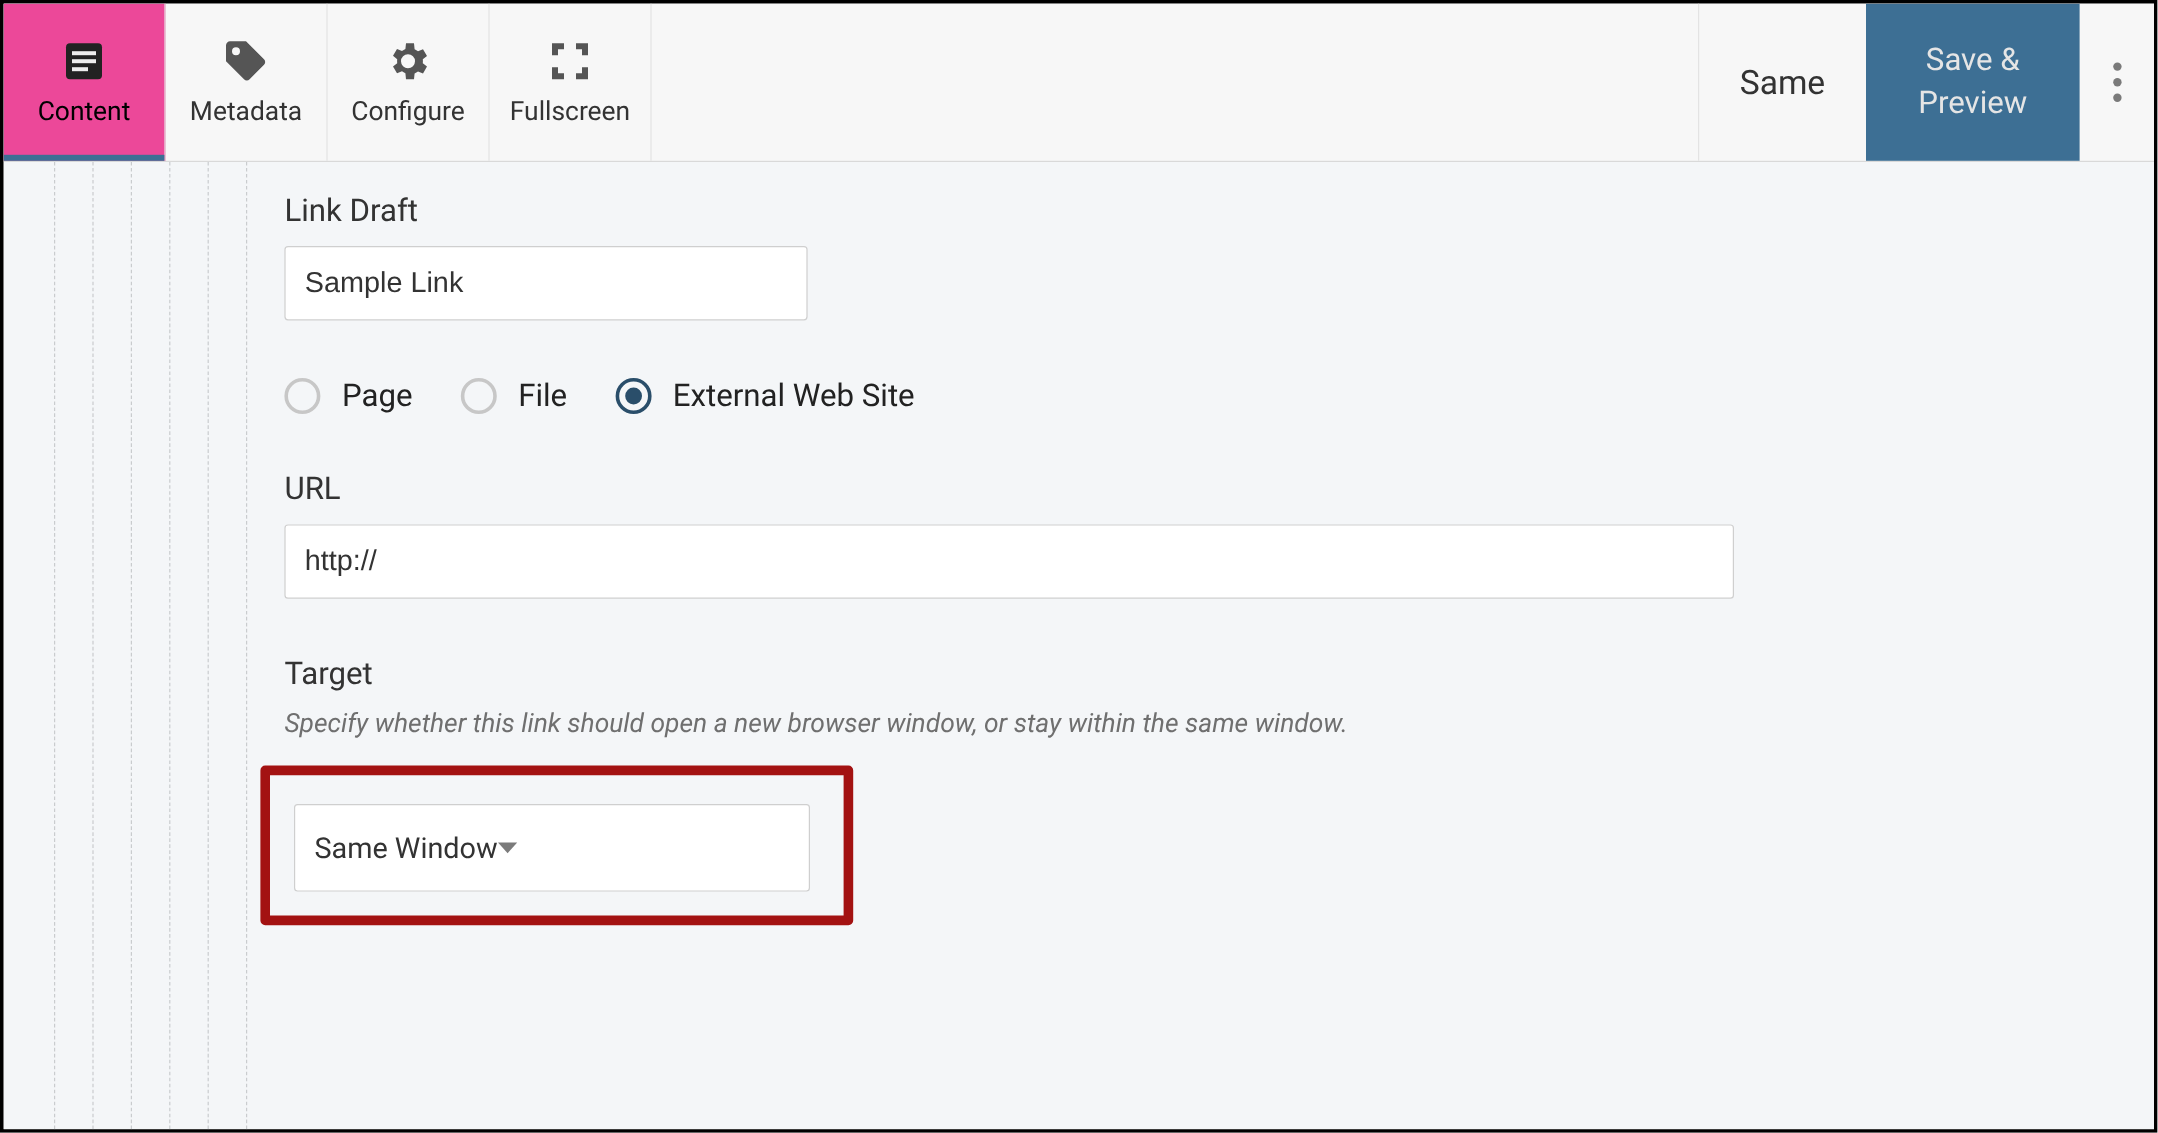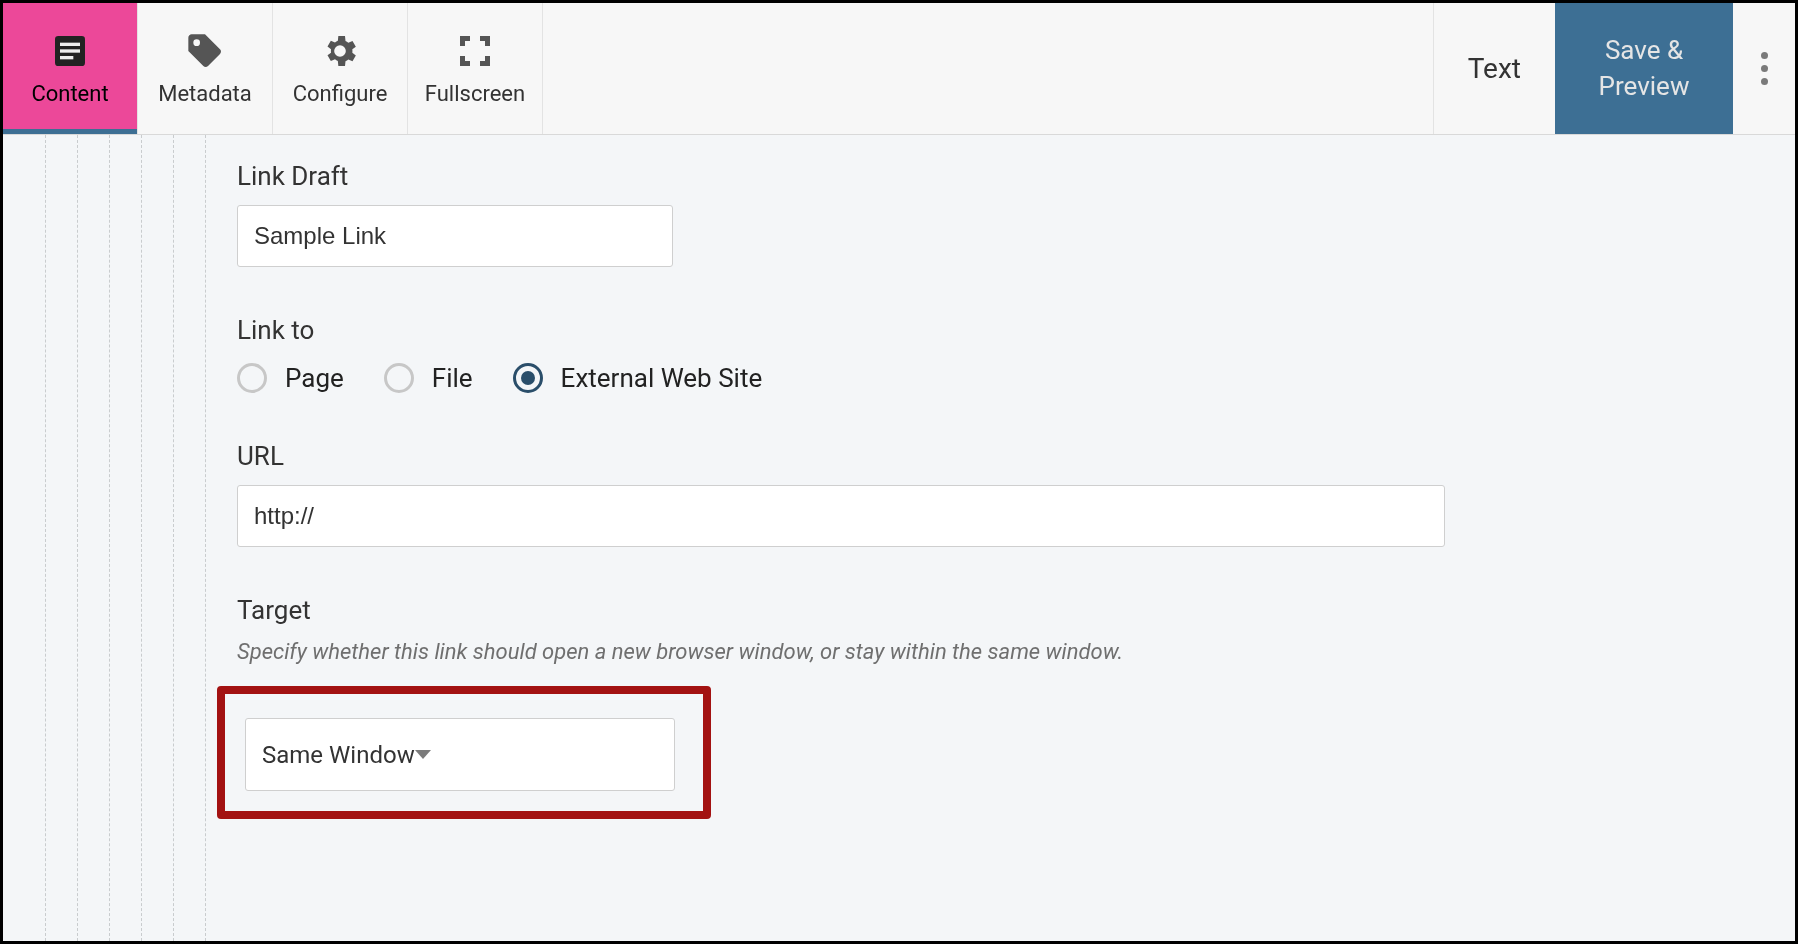--- a/index.html
+++ b/index.html
@@ -246,21 +246,21 @@
     </div>
     <div class="tab">
       <svg viewBox="0 0 24 24">
           <path d="M3 3h6v3H6v3H3V3zm18 0v6h-3V6h-3V3h6zM3 21v-6h3v3h3v3H3zm18 0h-6v-3h3v-3h3v6z"></path>
         </svg>
       <span class="label">Fullscreen</span>
     </div>
 
     <div class="toolbar-spacer"></div>
 
-    <div class="close-btn">Text</div>
+    <div class="close-btn">Same</div>
     <div class="save-btn">
       <span>Save &amp;</span>
       <span>Preview</span>
     </div>
     <div class="kebab">
       <div class="kebab-dots">
           <span></span>
           <span></span>
           <span></span>
         </div>
@@ -278,21 +278,20 @@
     </div>
 
     <div class="form-area">
 
       <div class="section">
         <div class="field-label">Link Draft</div>
         <input class="text-input" type="text" value="Sample Link" style="">
       </div>
 
       <div class="section">
-        <div class="field-label">Link to</div>
         <div class="radio-row">
           <div class="radio-item">
             <div class="radio-circle"></div>
             <span class="radio-label">Page</span>
           </div>
           <div class="radio-item">
             <div class="radio-circle"></div>
             <span class="radio-label">File</span>
           </div>
           <div class="radio-item">

